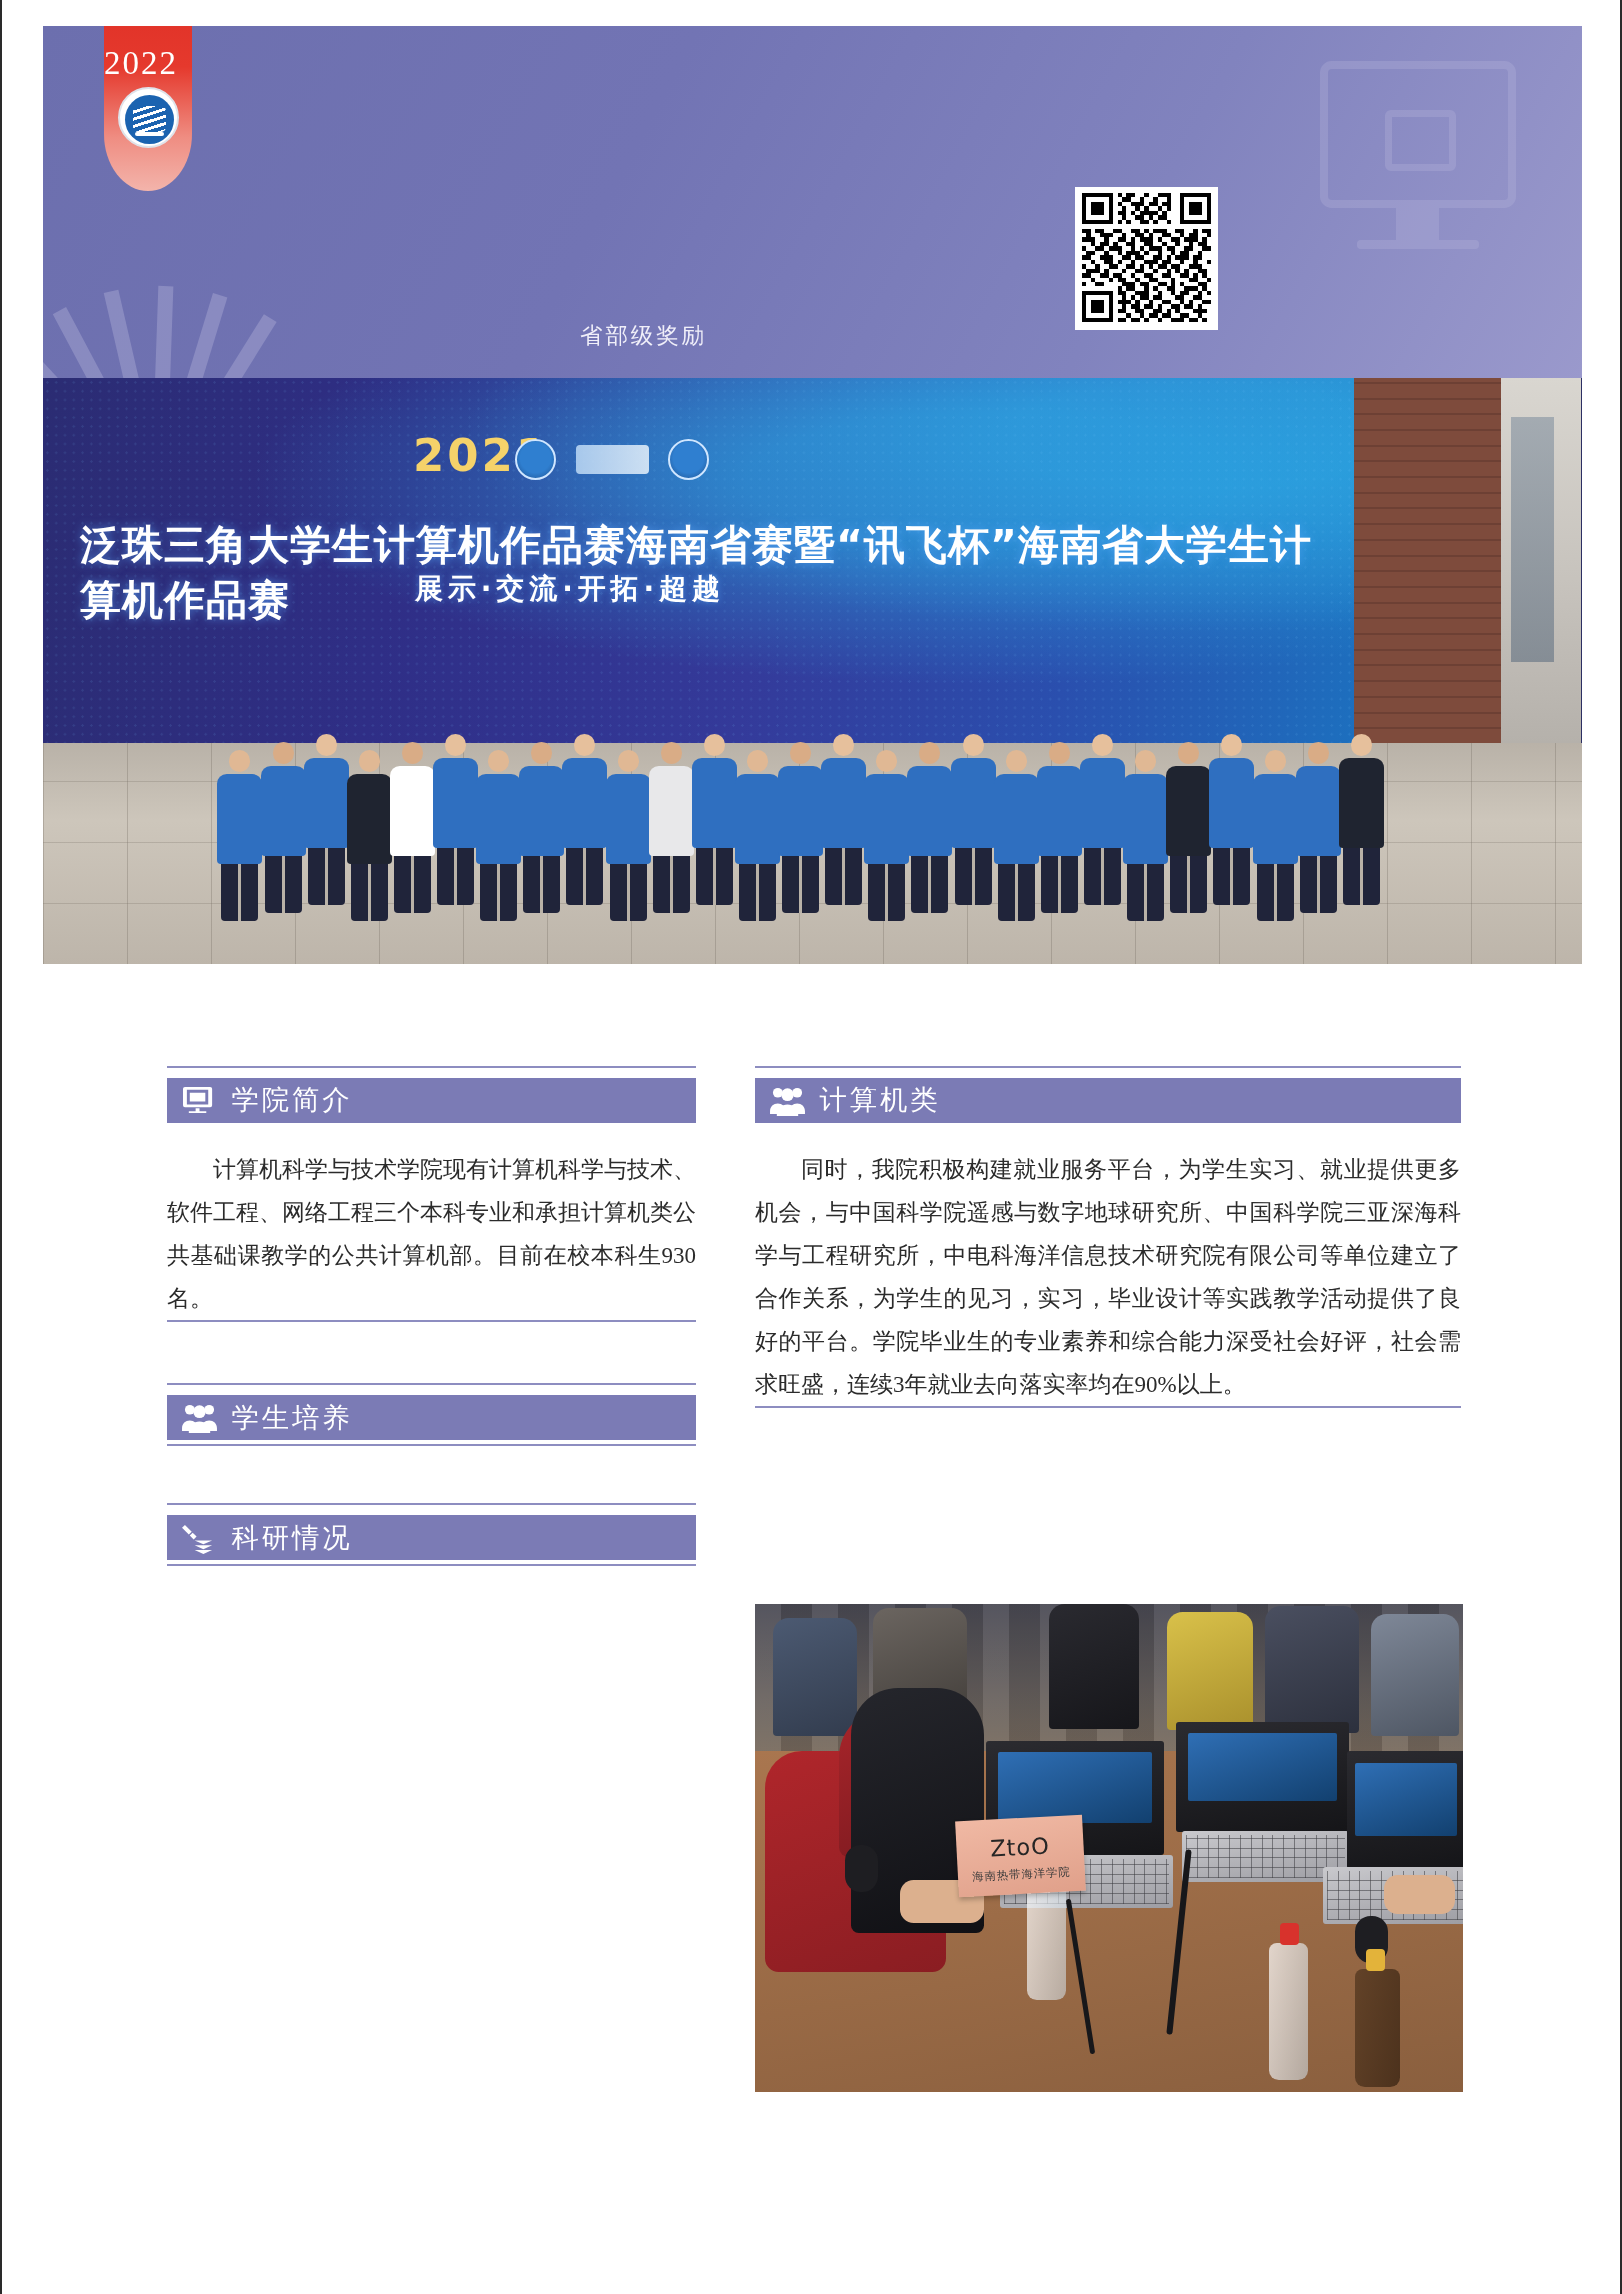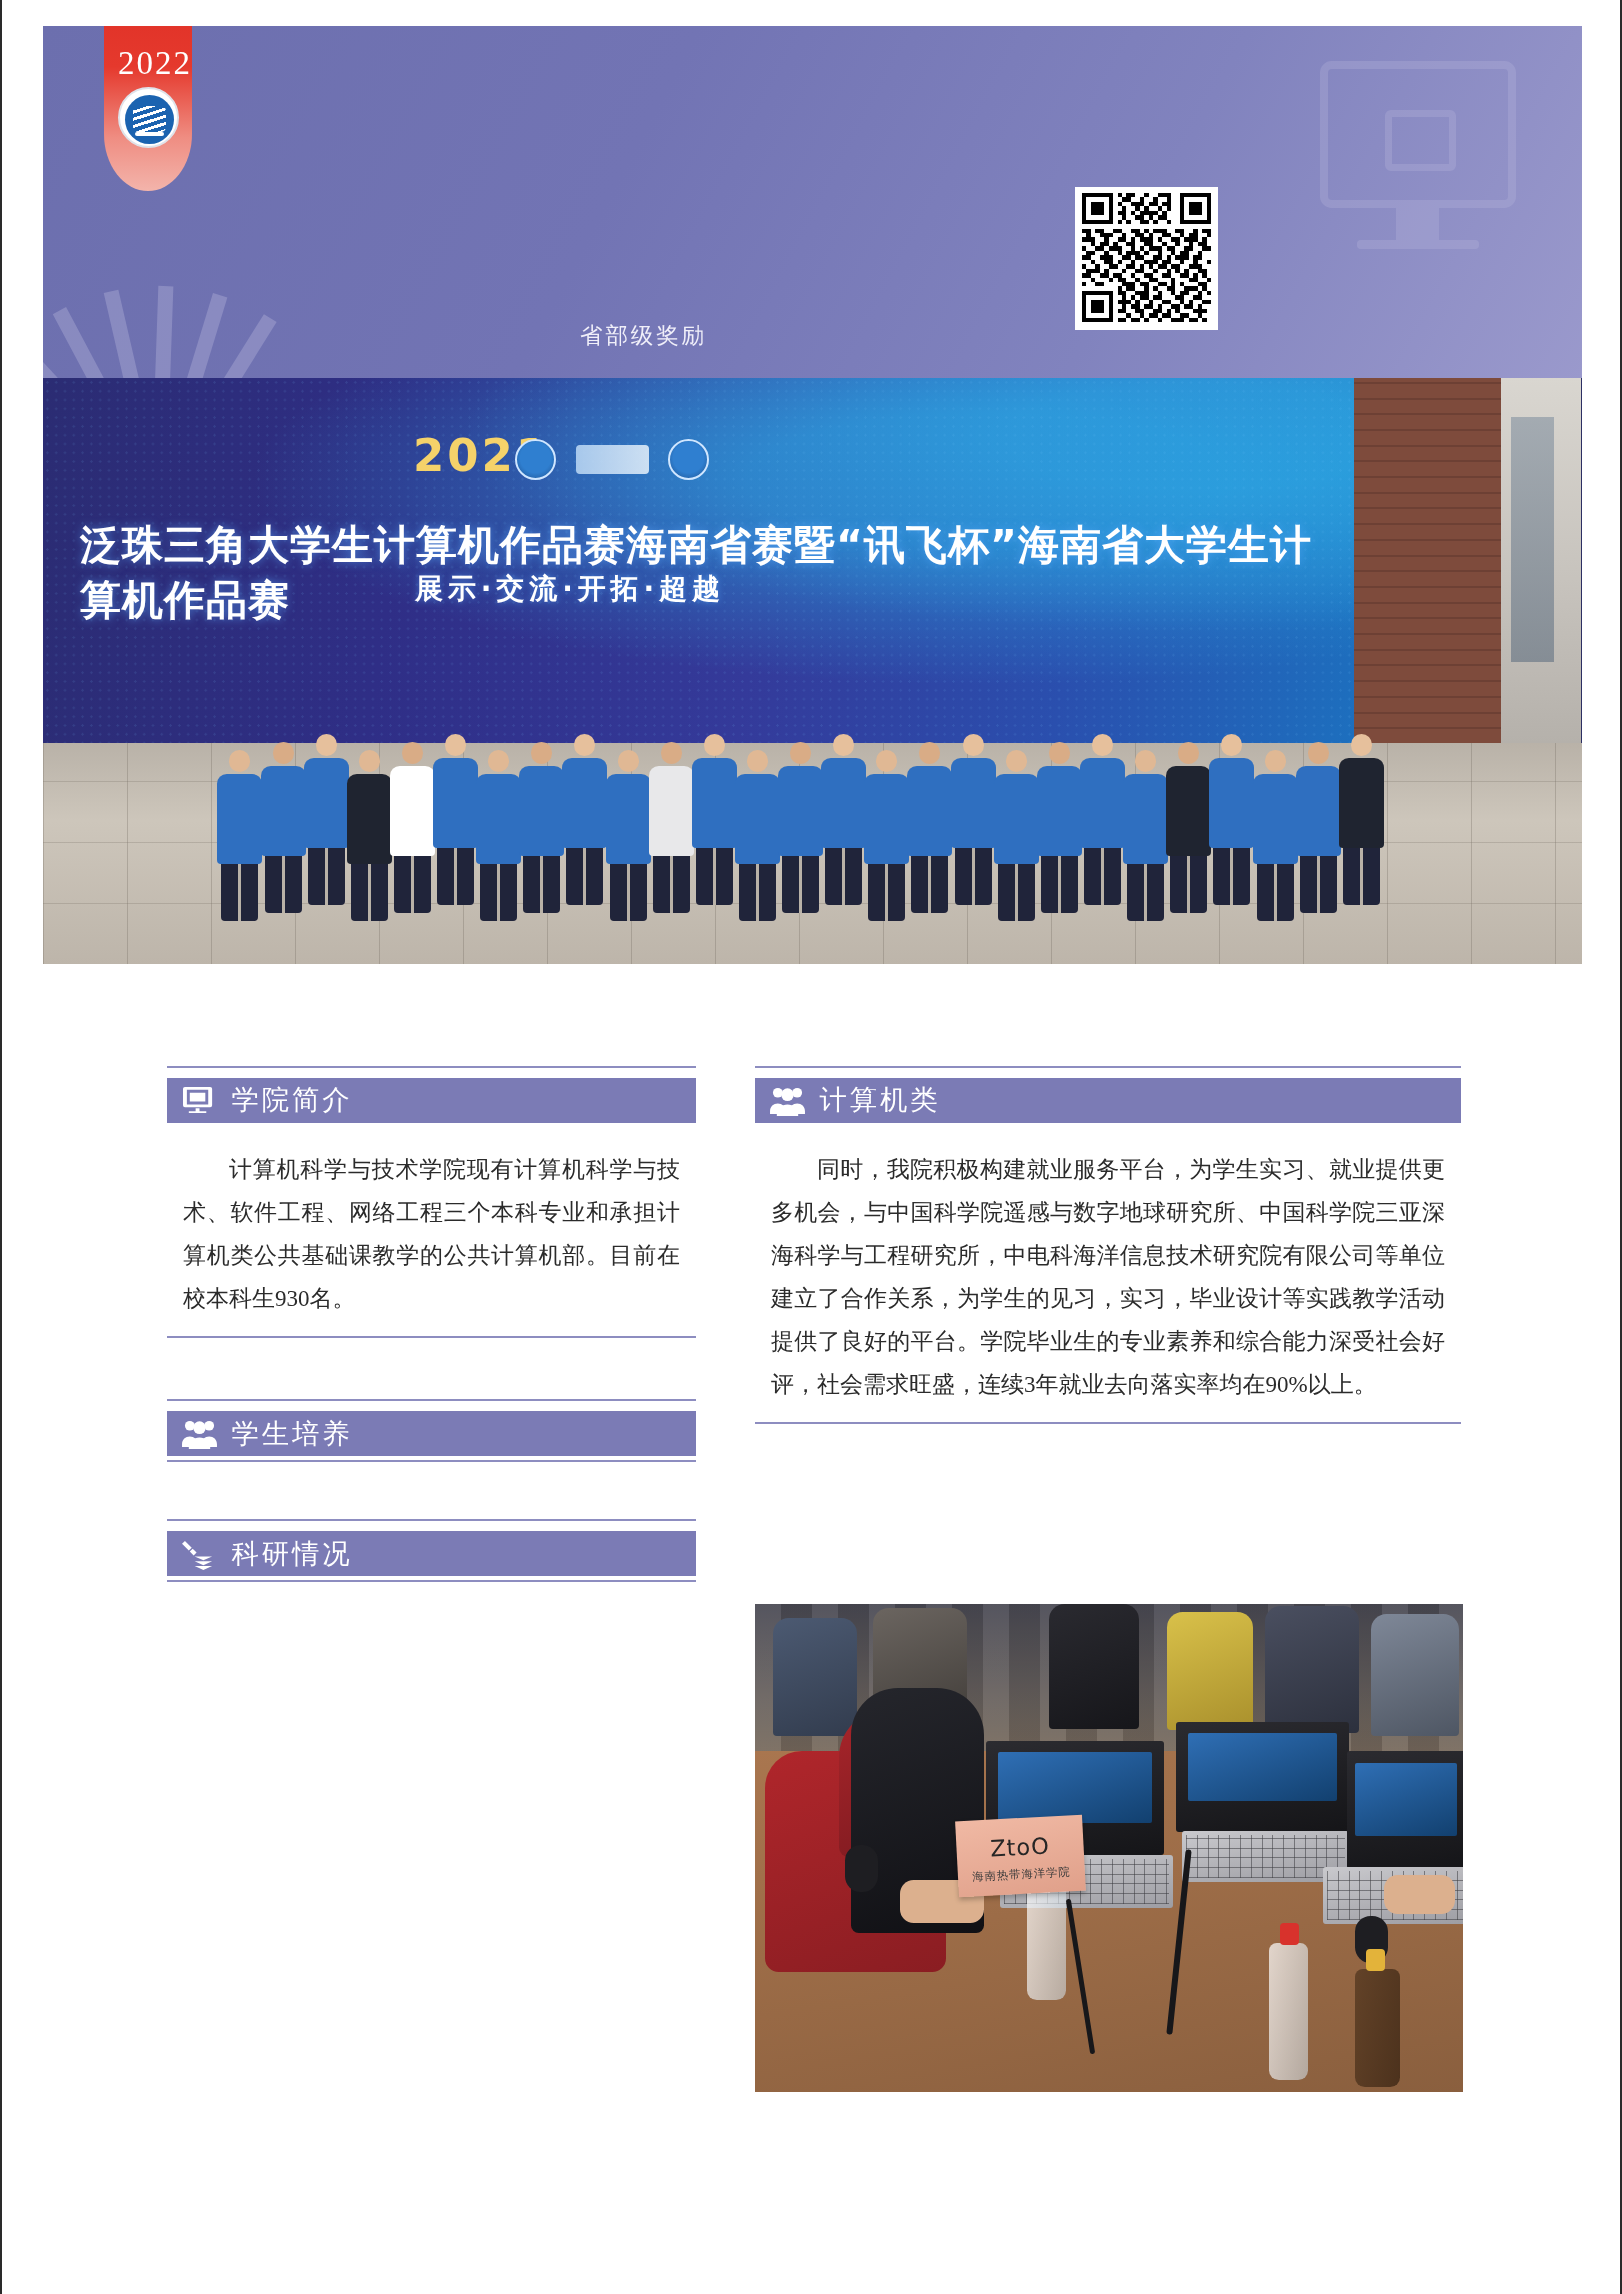--- a/index.html
+++ b/index.html
@@ -69,21 +69,21 @@
   }
 
   
   .ribbon {
     position: absolute;
     left: 61px; top: -25.5px;
     width: 88px; height: 191px;
     background: linear-gradient(180deg, #e03127 0%, #e5392d 35%, #ef8d82 72%, #f3b4ab 100%);
     border-bottom-left-radius: 44px 57px;
     border-bottom-right-radius: 44px 57px;
-    text-align: right;
+    text-align: left;
     z-index: 5;
   }
   .ribbon-year {
     margin-top: 45px;
     color: #ffffff;
     font-size: 33px;
     letter-spacing: 2px;
     font-family: "Liberation Serif", serif;
   }
   .crest {
@@ -242,21 +242,21 @@
   }
   .sec-body {
     margin-top: 21.6px;
     color: #2b2b2b;
     font-size: 23px;
     line-height: 43px;
     text-align: justify;
     text-indent: 2em;
     font-family: "Liberation Serif", "DejaVu Serif", serif;
   }
-  .sec-body p { margin: 16px; text-indent: 2em; }
+  .sec-body p { margin: 0; text-indent: 2em; }
   .gap-l { height: 61px; }
   .gap-l2 { height: 57px; }
 
   
   .photo2 {
     position: absolute;
     left: 753px; top: 1604px;
     width: 708px; height: 488px;
     overflow: hidden;
     background: #6b5540;

